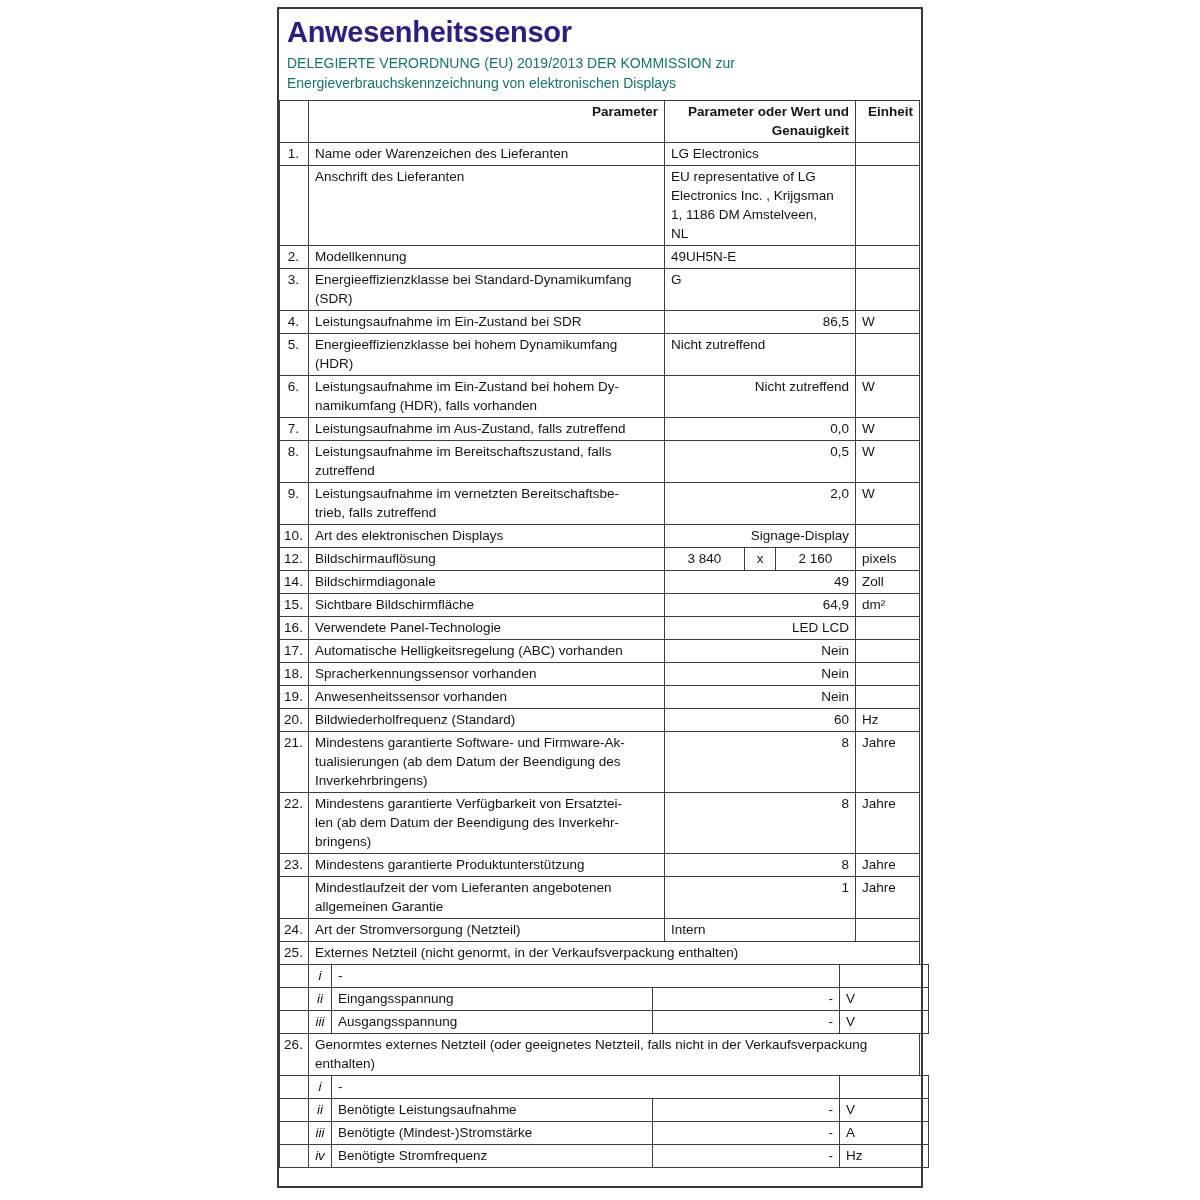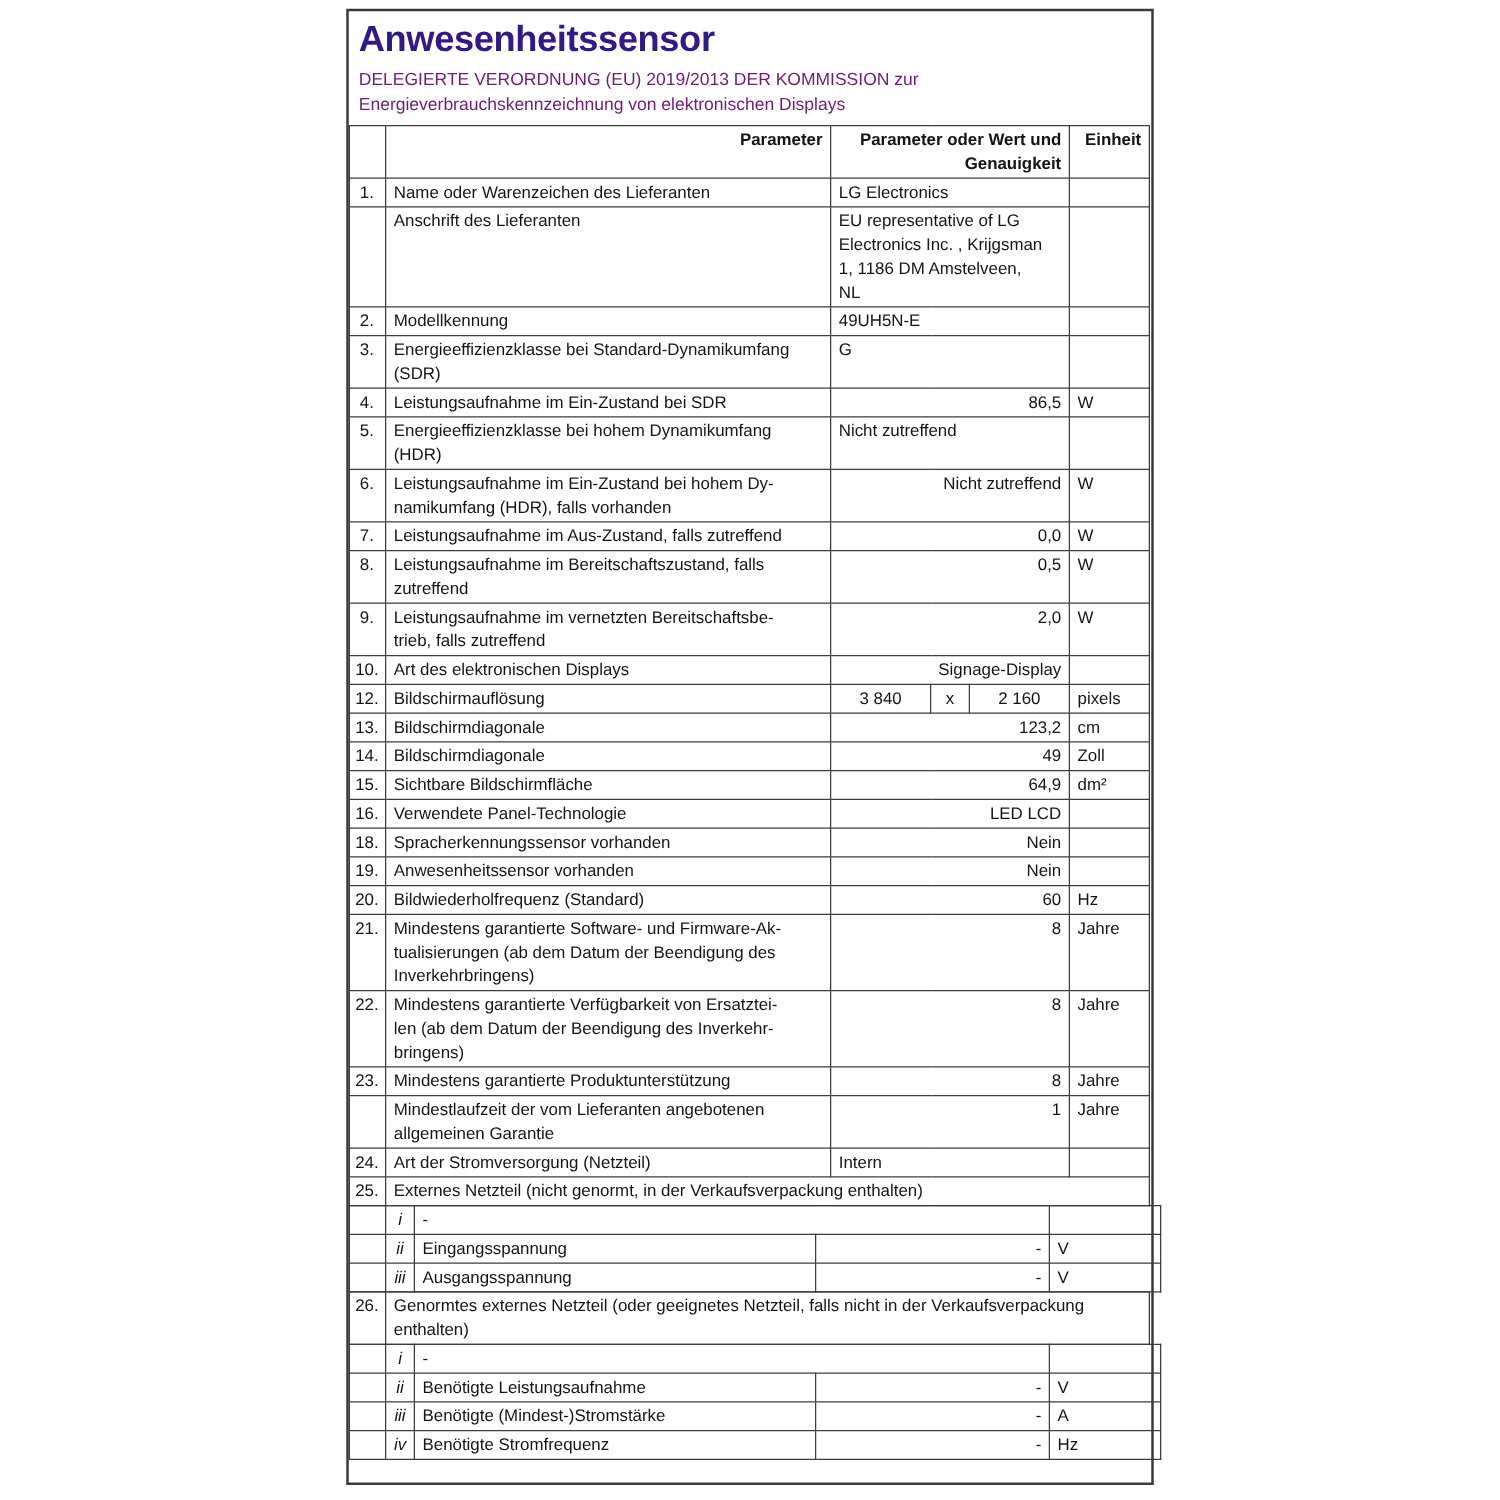--- a/index.html
+++ b/index.html
@@ -11,21 +11,21 @@
     position:absolute;left:277px;top:7px;width:646px;min-height:1181px;
     background:#fff;border:2px solid #3a3a3a;box-sizing:border-box;
     overflow:visible;
   }
   .title-block{height:91px;box-sizing:border-box;padding:7px 8px 0 8px;}
   .doc-title{
     margin:0;font-size:29px;line-height:33px;font-weight:bold;
     letter-spacing:-0.3px;
   }
   .doc-subtitle{
-    margin-top:5px;font-size:14px;line-height:19.5px;white-space:pre-line;color:#701a75;
+    margin-top:5px;font-size:14px;line-height:19.5px;white-space:pre-line;color:#0f766e;
   }
   table{border-collapse:collapse;table-layout:fixed;}
   td,th{
     border:1px solid #3c3c3c;vertical-align:top;
     padding:1px 6px 2px 6px;font-size:13.5px;line-height:19px;color:#141414;
     overflow:hidden;box-sizing:border-box;
   }
   th{font-weight:bold;text-align:right;white-space:pre-line;}
   table.main{width:640px;}
   table.sec26{width:640px;margin-top:-1px;}
@@ -145,41 +145,41 @@
         </tr>
         <tr>
           <td class="num">12.</td>
           <td class="label">Bildschirmauflösung</td>
           <td class="split">3 840</td>
           <td class="split">x</td>
           <td class="split">2 160</td>
           <td class="unit">pixels</td>
         </tr>
         <tr>
-          <td class="num">13.</td>
-          <td class="label">Bildschirmdiagonale</td>
-          <td class="value vright" colspan="3">123,2</td>
-          <td class="unit">cm</td>
-        </tr>
-        <tr>
           <td class="num">14.</td>
           <td class="label">Bildschirmdiagonale</td>
           <td class="value vright" colspan="3">49</td>
           <td class="unit">Zoll</td>
         </tr>
         <tr>
           <td class="num">15.</td>
           <td class="label">Sichtbare Bildschirmfläche</td>
           <td class="value vright" colspan="3">64,9</td>
           <td class="unit">dm²</td>
         </tr>
         <tr>
           <td class="num">16.</td>
           <td class="label">Verwendete Panel-Technologie</td>
           <td class="value vright" colspan="3">LED LCD</td>
+          <td class="unit"></td>
+        </tr>
+        <tr>
+          <td class="num">17.</td>
+          <td class="label">Automatische Helligkeitsregelung (ABC) vorhanden</td>
+          <td class="value vright" colspan="3">Nein</td>
           <td class="unit"></td>
         </tr>
         <tr>
           <td class="num">18.</td>
           <td class="label">Spracherkennungssensor vorhanden</td>
           <td class="value vright" colspan="3">Nein</td>
           <td class="unit"></td>
         </tr>
         <tr>
           <td class="num">19.</td>

